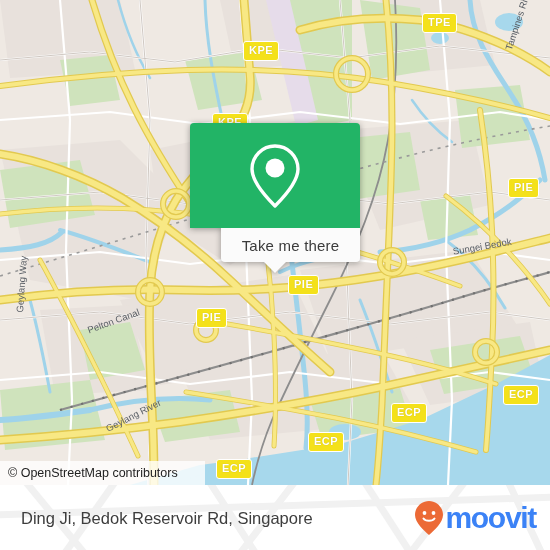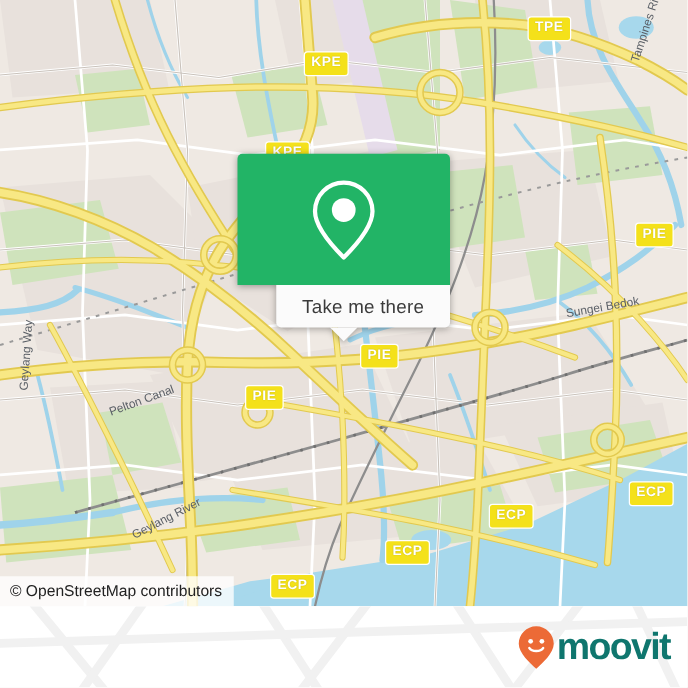--- a/index.html
+++ b/index.html
@@ -44,21 +44,21 @@
   }
 
   
   .attrib {
     position: absolute;
     left: 0; bottom: 0;
     background: rgba(255,255,255,.78);
     color: #222;
     font-size: 12.5px;
     line-height: 1;
-    padding: 6px 9px 6px 8px;
+    padding: 6px 27px 6px 8px;
     white-space: nowrap;
   }
 
   
   .popup {
     position: absolute;
     left: 190px; top: 123px;
     width: 170px;
     filter: drop-shadow(0 1px 3px rgba(0,0,0,.35));
   }
@@ -106,21 +106,21 @@
     font-size: 16.5px;
     white-space: nowrap;
   }
   .brand {
     position: absolute;
     right: 14px; top: 50%;
     transform: translateY(-50%);
     display: flex; align-items: center; gap: 1px;
   }
   .brand-word {
-    color: #0f766e;
+    color: #3b82f6;
     font-size: 30px;
     font-weight: bold;
     letter-spacing: -1.3px;
     line-height: 1;
   }
 </style>
 </head>
 <body>
 
 <div id="root">
@@ -323,20 +323,21 @@
         <path d="M20,-10 L90,75"></path>
         <path d="M120,-10 L60,75"></path>
         <path d="M205,-10 L260,75"></path>
         <path d="M300,-10 L235,75"></path>
         <path d="M360,-10 L415,75"></path>
         <path d="M470,-10 L405,75"></path>
         <path d="M505,-10 L545,75"></path>
         <path d="M-10,30 L560,12"></path>
       </g>
     </svg>
+    <div class="footer-title">Ding Ji, Bedok Reservoir Rd, Singapore</div>
     <div class="brand">
       <svg width="30" height="36" viewBox="0 0 30 36">
         <path d="M15 1 C7.3 1 1 7.3 1 15 C1 22.5 10 30.5 15 35 C20 30.5 29 22.5 29 15 C29 7.3 22.7 1 15 1 Z" fill="#ec6a36"></path>
         <circle cx="10.5" cy="13" r="1.9" fill="#ffffff"></circle>
         <circle cx="19.5" cy="13" r="1.9" fill="#ffffff"></circle>
         <path d="M9.5 18.5 C11.5 21.6 18.5 21.6 20.5 18.5" stroke="#ffffff" stroke-width="2" fill="none" stroke-linecap="round"></path>
       </svg>
       <span class="brand-word">moovit</span>
     </div>
   </div>

